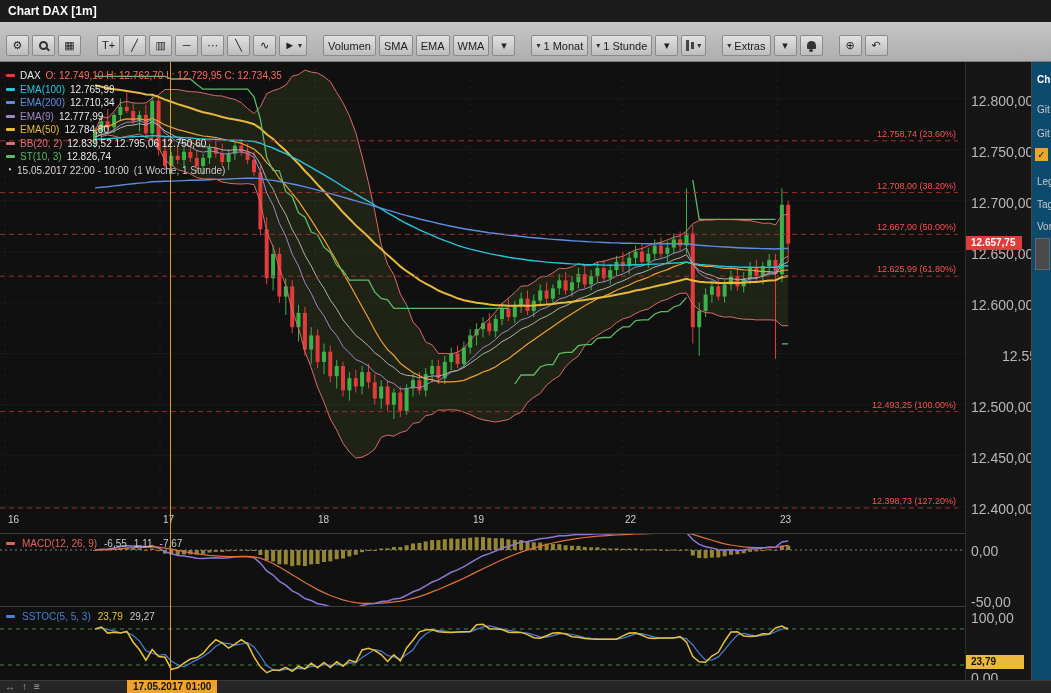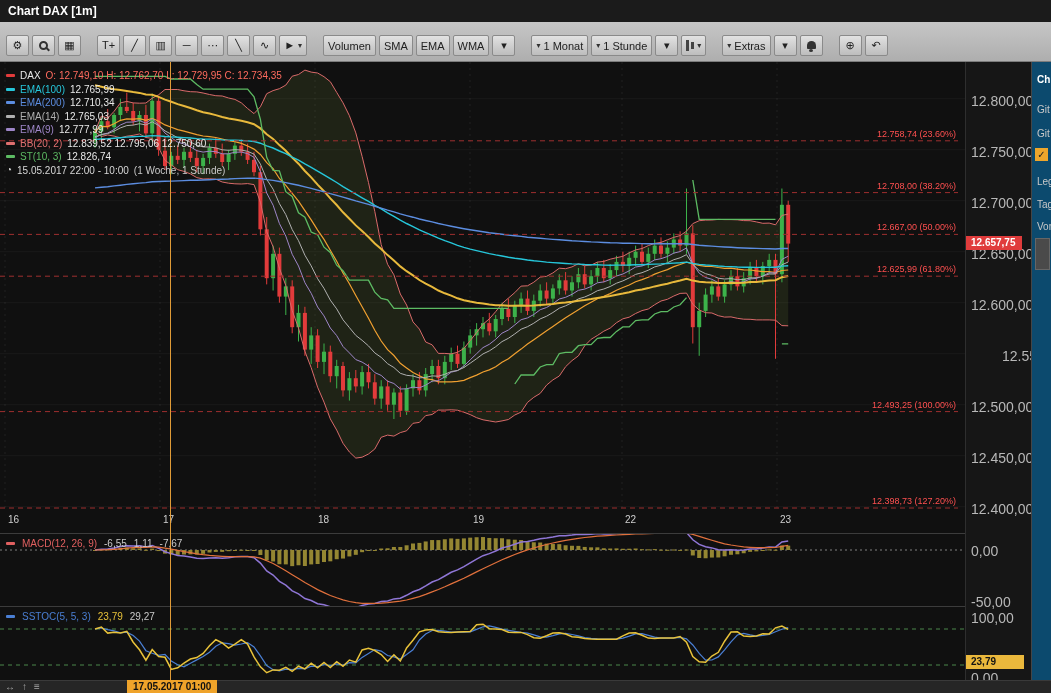--- a/index.html
+++ b/index.html
@@ -419,28 +419,28 @@
           <span class="lmark" style="background: rgb(38, 198, 218);"></span>
           <span class="llab" style="color: rgb(38, 198, 218);">EMA(100)</span>
           <span class="lval" style="color: rgb(232, 232, 232); text-align: right;">12.765,99</span>
         </div>
         <div class="lrow">
           <span class="lmark" style="background: rgb(92, 141, 224);"></span>
           <span class="llab" style="color: rgb(92, 141, 224);">EMA(200)</span>
           <span class="lval" style="color: rgb(232, 232, 232);">12.710,34</span>
         </div>
         <div class="lrow">
-          <span class="lmark" style="background: rgb(176, 176, 176);"></span>
-          <span class="llab" style="color: rgb(176, 176, 176);">EMA(14)</span>
-          <span class="lval" style="color: rgb(232, 232, 232);">12.765,03</span>
-        </div>
-        <div class="lrow">
           <span class="lmark" style="background: rgb(158, 134, 200);"></span>
           <span class="llab" style="color: rgb(158, 134, 200);">EMA(9)</span>
           <span class="lval" style="color: rgb(232, 232, 232);">12.777,99</span>
+        </div>
+        <div class="lrow">
+          <span class="lmark" style="background: rgb(232, 185, 60);"></span>
+          <span class="llab" style="color: rgb(232, 185, 60);">EMA(50)</span>
+          <span class="lval" style="color: rgb(232, 232, 232);">12.784,80</span>
         </div>
         <div class="lrow">
           <span class="lmark" style="background: rgb(224, 112, 112);"></span>
           <span class="llab" style="color: rgb(224, 112, 112);">BB(20, 2)</span>
           <span class="lval" style="color: rgb(232, 232, 232);">12.839,52  12.795,06  12.750,60</span>
         </div>
         <div class="lrow">
           <span class="lmark" style="background: rgb(93, 187, 99);"></span>
           <span class="llab" style="color: rgb(93, 187, 99);">ST(10, 3)</span>
           <span class="lval" style="color: rgb(232, 232, 232);">12.826,74</span>

